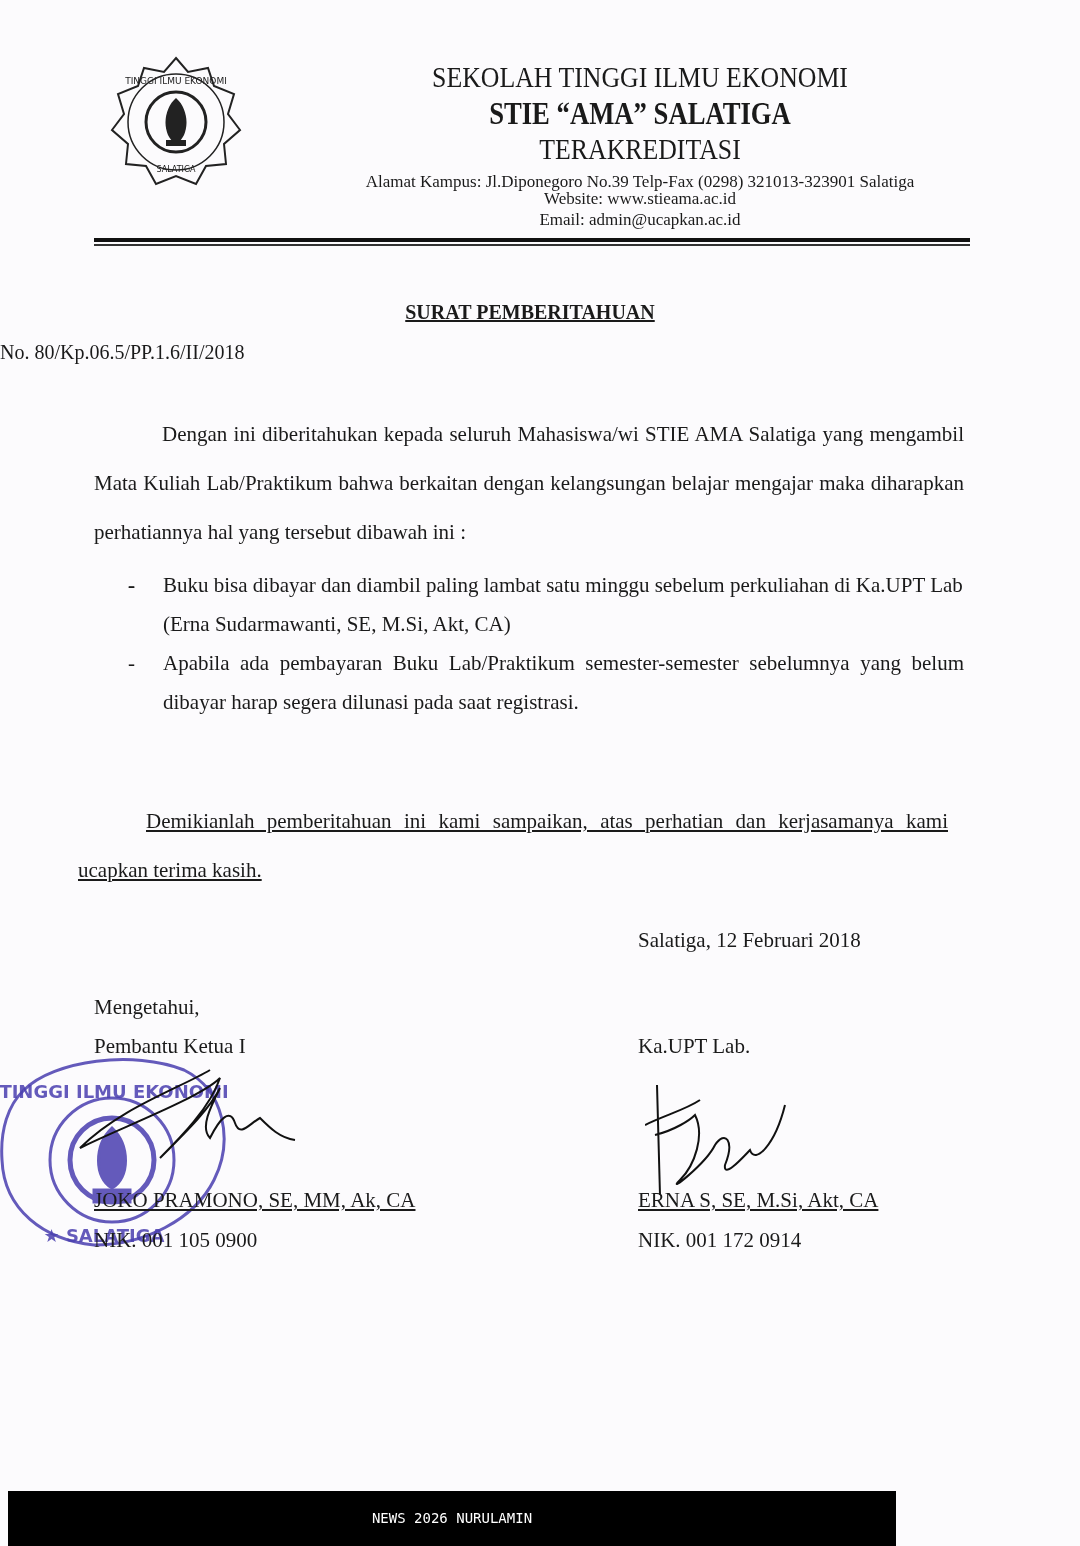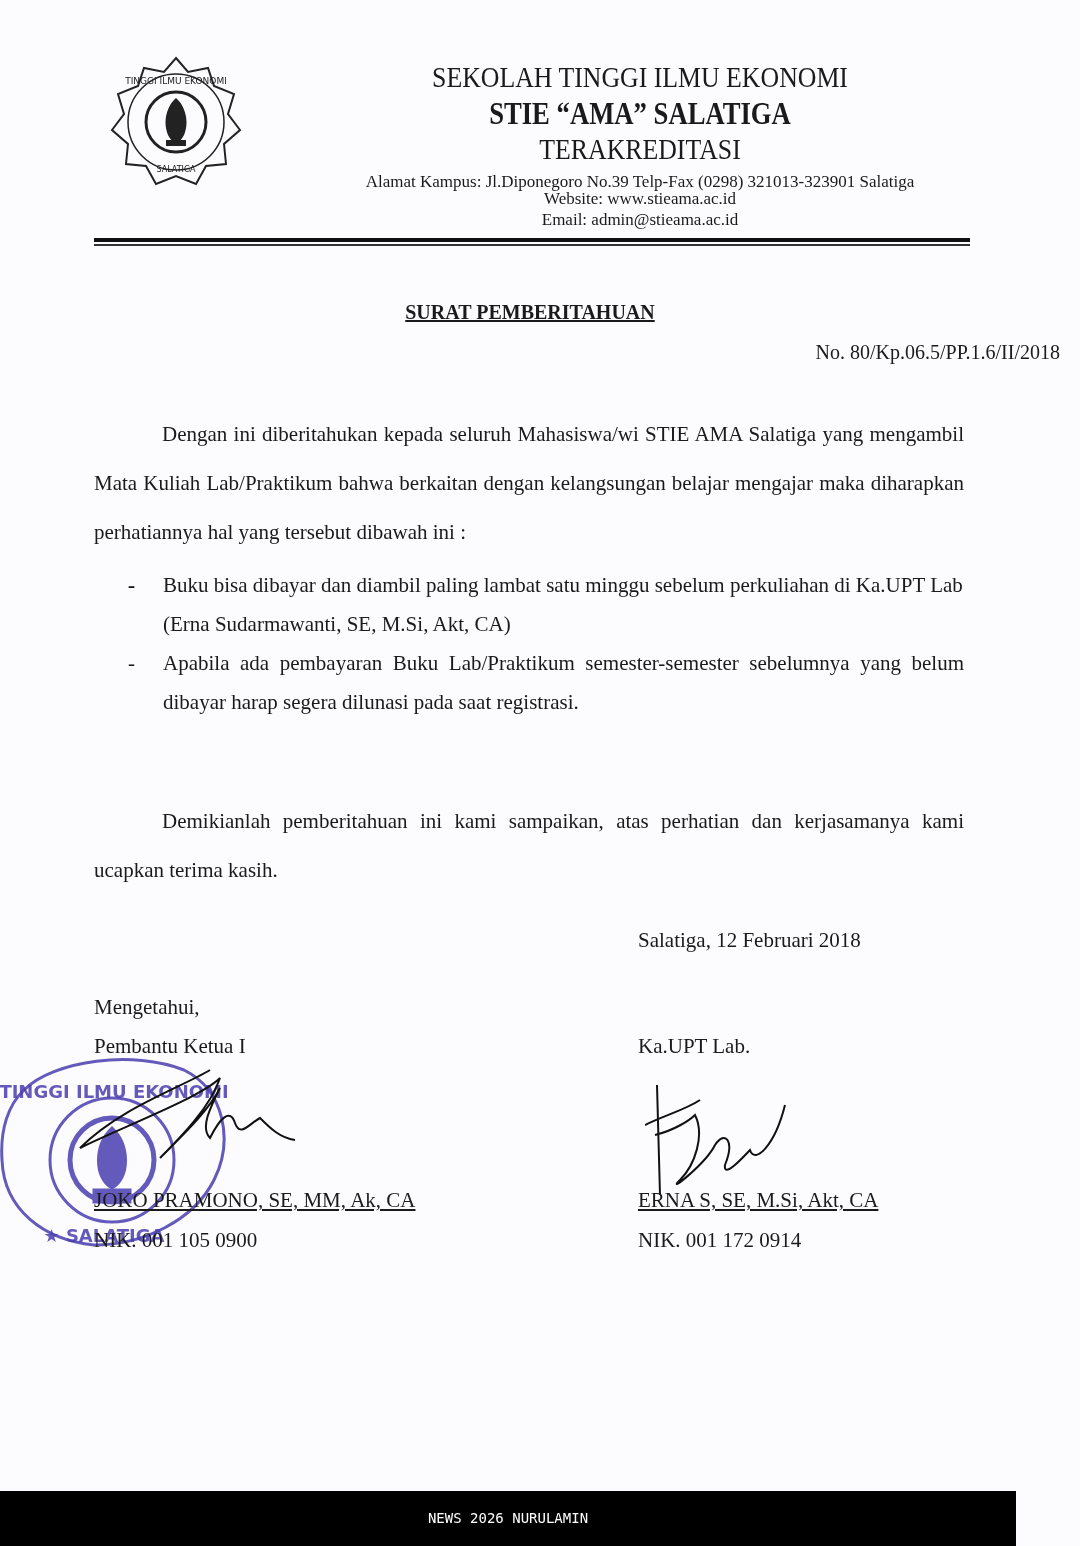--- a/index.html
+++ b/index.html
@@ -10,40 +10,40 @@
   .hdr { left:250px; width:780px; text-align:center; white-space:nowrap; }
   .h1 { top:60px; font-size:30px; letter-spacing:0px; transform:scaleX(0.86); transform-origin:center; }
   .h2 { top:96px; font-size:31px; font-weight:bold; transform:scaleX(0.86); }
   .h3 { top:132px; font-size:30px; transform:scaleX(0.86); }
   .addr { top:166px; font-size:17px;margin-top:6px; }
   .web { top:189px; font-size:17px; }
   .email { top:210px; font-size:17px; }
   .rule1 { left:94px; top:238px; width:876px; height:4px; background:#111; }
   .rule2 { left:94px; top:244px; width:876px; height:2px; background:#333; }
   .title { left:0; width:1060px; top:301px; text-align:center; font-size:20px; font-weight:bold; text-decoration:underline; }
-  .number { left:0; width:1060px; top:341px; text-align:right; font-size:20px; }
+  .number { left:0; width:1060px; top:341px; text-align:left; font-size:20px; }
   .para { font-size:21px; line-height:49px; text-align:justify; }
   .p1 { left:94px; top:410px; width:870px; text-indent:68px; }
   .list { left:128px; top:566px; width:836px; font-size:21px; line-height:39px; }
   .li { position:relative; padding-left:35px; text-align:justify; }
   .li .dash { position:absolute; left:0; }
-  .p2 { left:94px; top:797px; width:870px; text-indent:68px; }
+  .p2 { left:78px; top:797px; width:870px; text-indent:68px;text-decoration:underline; }
   .sig { font-size:21px; }
   .date { left:638px; top:928px; }
   .know { left:94px; top:995px; }
   .wk1 { left:94px; top:1034px; }
   .kaupt { left:638px; top:1034px; }
   .name1 { left:94px; top:1188px; text-decoration:underline; }
   .nik1 { left:94px; top:1228px; }
   .name2 { left:638px; top:1188px; text-decoration:underline; }
   .nik2 { left:638px; top:1228px; }
   .stamp { left:-6px; top:1050px; width:250px; height:200px; }
   .sign1 { left:60px; top:1068px; width:250px; height:110px; }
   .sign2 { left:645px; top:1085px; width:180px; height:115px; }
-  .footer { left:0; top:1491px; width:1016px; height:55px; background:#000; color:#fff; text-align:center;
+  .footer { left:8px; top:1491px; width:888px; height:55px; background:#000; color:#fff; text-align:center;
             font-family:"DejaVu Sans Mono", monospace; font-size:14px; line-height:55px; }
 </style>
 </head>
 <body>
 
 <div class="abs logo">
   <svg width="136" height="136" viewBox="0 0 136 136">
     <path d="M68 4 L80 18 L100 14 L106 32 L126 40 L120 60 L132 76 L116 90 L118 110 L98 112 L88 130 L68 122 L48 130 L38 112 L18 110 L20 90 L4 76 L16 60 L10 40 L30 32 L36 14 L56 18 Z" fill="none" stroke="#222" stroke-width="2"></path>
     <circle cx="68" cy="68" r="48" fill="none" stroke="#222" stroke-width="1.5"></circle>
     <circle cx="68" cy="68" r="30" fill="none" stroke="#222" stroke-width="3"></circle>
@@ -52,21 +52,21 @@
     <text x="68" y="30" font-size="9" text-anchor="middle" fill="#222" font-family="DejaVu Sans, sans-serif">TINGGI ILMU EKONOMI</text>
     <text x="68" y="118" font-size="8" text-anchor="middle" fill="#222" font-family="DejaVu Sans, sans-serif">SALATIGA</text>
   </svg>
 </div>
 
 <div class="abs hdr h1">SEKOLAH TINGGI ILMU EKONOMI</div>
 <div class="abs hdr h2">STIE “AMA” SALATIGA</div>
 <div class="abs hdr h3">TERAKREDITASI</div>
 <div class="abs hdr addr">Alamat Kampus:  Jl.Diponegoro  No.39  Telp-Fax (0298) 321013-323901 Salatiga</div>
 <div class="abs hdr web">Website: www.stieama.ac.id</div>
-<div class="abs hdr email">Email: admin@stieama.ac.id</div>
+<div class="abs hdr email">Email: admin@ucapkan.ac.id</div>
 <div class="abs rule1"></div>
 <div class="abs rule2"></div>
 
 <div class="abs title">SURAT PEMBERITAHUAN</div>
 <div class="abs number">No. 80/Kp.06.5/PP.1.6/II/2018</div>
 
 <div class="abs para p1">Dengan ini diberitahukan kepada seluruh Mahasiswa/wi STIE AMA Salatiga yang mengambil Mata Kuliah Lab/Praktikum bahwa berkaitan dengan kelangsungan belajar mengajar maka diharapkan perhatiannya hal yang tersebut dibawah ini :</div>
 
 <div class="abs list">
   <div class="li">

